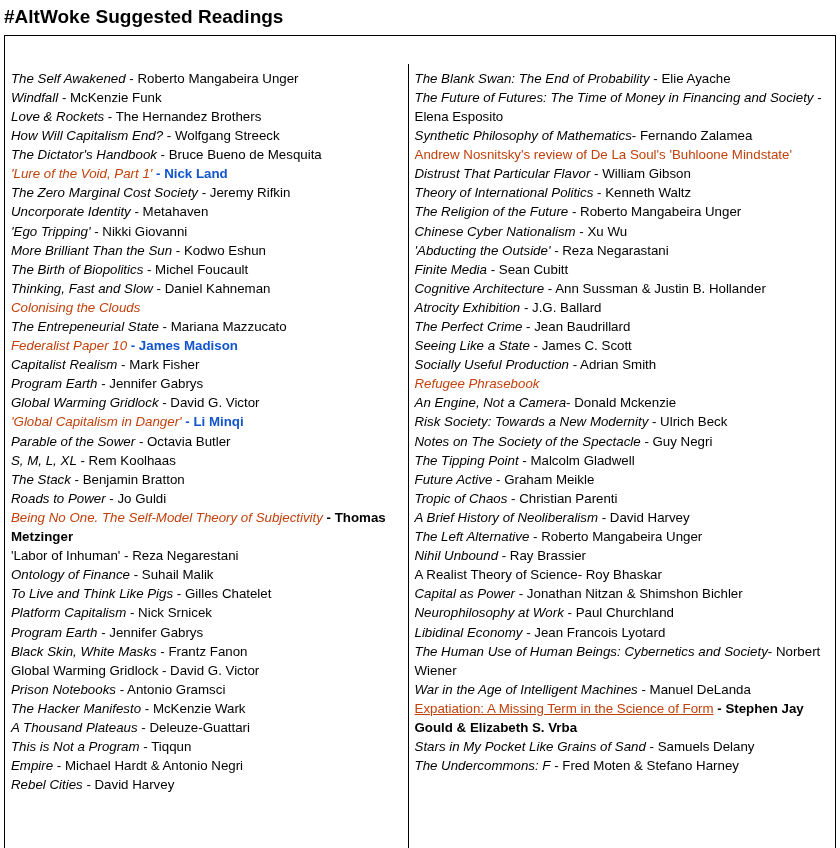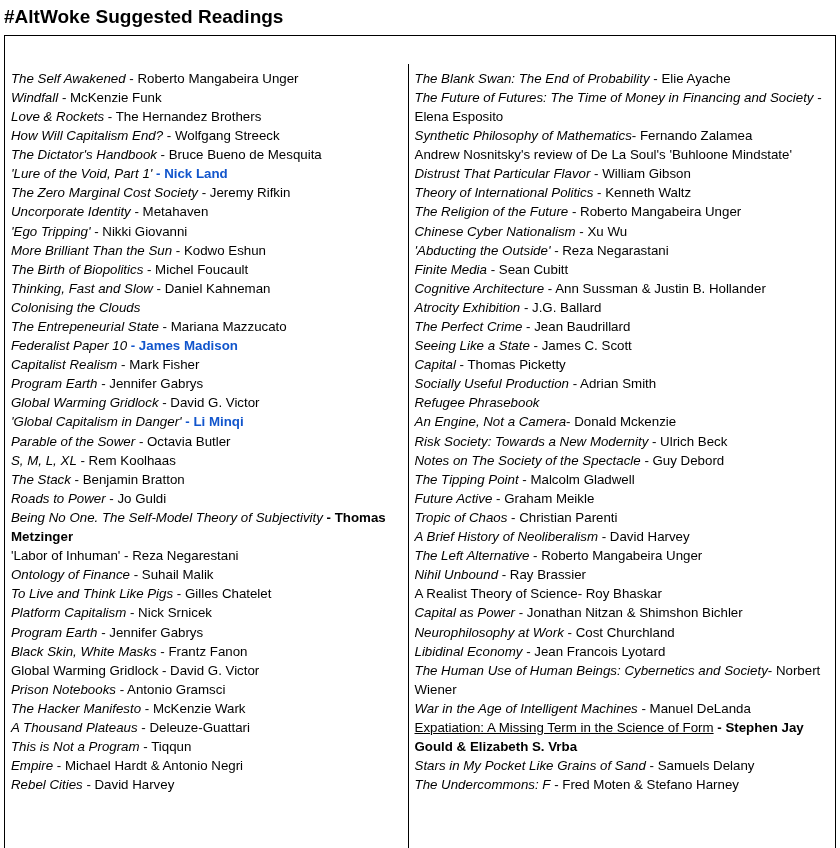--- a/index.html
+++ b/index.html
@@ -57,21 +57,21 @@
   .ttl {
     font-style: italic;
   }
   .ttl.noital {
     font-style: normal;
   }
   .entry.link {
     color: #1155cc;
   }
   .entry.link .ttl {
-    color: #000000;
+    color: #c2410c;
   }
   .entry.link .auth {
     color: #1155cc;
     font-weight: bold;
   }
   .entry.underline .ttl {
     text-decoration: underline;
   }
   .auth {
     font-style: normal;
@@ -131,35 +131,34 @@
         <div class="entry"><span class="ttl">Distrust That Particular Flavor</span><span class="auth"> - William Gibson</span></div>
         <div class="entry"><span class="ttl">Theory of International Politics</span><span class="auth"> - Kenneth Waltz</span></div>
         <div class="entry"><span class="ttl">The Religion of the Future</span><span class="auth"> - Roberto Mangabeira Unger</span></div>
         <div class="entry"><span class="ttl">Chinese Cyber Nationalism</span><span class="auth"> - Xu Wu</span></div>
         <div class="entry"><span class="ttl">'Abducting the Outside'</span><span class="auth"> - Reza Negarastani</span></div>
         <div class="entry"><span class="ttl">Finite Media</span><span class="auth"> - Sean Cubitt</span></div>
         <div class="entry"><span class="ttl">Cognitive Architecture</span><span class="auth"> - Ann Sussman &amp; Justin B. Hollander</span></div>
         <div class="entry"><span class="ttl">Atrocity Exhibition</span><span class="auth"> - J.G. Ballard</span></div>
         <div class="entry"><span class="ttl">The Perfect Crime</span><span class="auth"> - Jean Baudrillard</span></div>
         <div class="entry"><span class="ttl">Seeing Like a State</span><span class="auth"> - James C. Scott</span></div>
-        <div class="entry"><span class="ttl">Capital</span><span class="auth"> - Thomas Picketty</span></div>
         <div class="entry"><span class="ttl">Socially Useful Production</span><span class="auth"> - Adrian Smith</span></div>
         <div class="entry link"><span class="ttl">Refugee Phrasebook</span></div>
         <div class="entry"><span class="ttl">An Engine, Not a Camera</span><span class="auth">- Donald Mckenzie</span></div>
         <div class="entry"><span class="ttl">Risk Society: Towards a New Modernity</span><span class="auth"> - Ulrich Beck</span></div>
-        <div class="entry"><span class="ttl">Notes on The Society of the Spectacle</span><span class="auth"> - Guy Debord</span></div>
+        <div class="entry"><span class="ttl">Notes on The Society of the Spectacle</span><span class="auth"> - Guy Negri</span></div>
         <div class="entry"><span class="ttl">The Tipping Point</span><span class="auth"> - Malcolm Gladwell</span></div>
         <div class="entry"><span class="ttl">Future Active</span><span class="auth"> - Graham Meikle</span></div>
         <div class="entry"><span class="ttl">Tropic of Chaos</span><span class="auth"> - Christian Parenti</span></div>
         <div class="entry"><span class="ttl">A Brief History of Neoliberalism</span><span class="auth"> - David Harvey</span></div>
         <div class="entry"><span class="ttl">The Left Alternative</span><span class="auth"> - Roberto Mangabeira Unger</span></div>
         <div class="entry"><span class="ttl">Nihil Unbound</span><span class="auth"> - Ray Brassier</span></div>
         <div class="entry"><span class="ttl noital">A Realist Theory of Science</span><span class="auth">- Roy Bhaskar</span></div>
         <div class="entry"><span class="ttl">Capital as Power</span><span class="auth"> - Jonathan Nitzan &amp; Shimshon Bichler</span></div>
-        <div class="entry"><span class="ttl">Neurophilosophy at Work</span><span class="auth"> - Cost Churchland</span></div>
+        <div class="entry"><span class="ttl">Neurophilosophy at Work</span><span class="auth"> - Paul Churchland</span></div>
         <div class="entry"><span class="ttl">Libidinal Economy</span><span class="auth"> - Jean Francois Lyotard</span></div>
         <div class="entry"><span class="ttl">The Human Use of Human Beings: Cybernetics and Society</span><span class="auth">- Norbert Wiener</span></div>
         <div class="entry"><span class="ttl">War in the Age of Intelligent Machines</span><span class="auth"> - Manuel DeLanda</span></div>
         <div class="entry link underline"><span class="ttl noital">Expatiation: A Missing Term in the Science of Form</span><span class="auth" style="color: rgb(0, 0, 0);"> - Stephen Jay Gould &amp; Elizabeth S. Vrba</span></div>
         <div class="entry"><span class="ttl">Stars in My Pocket Like Grains of Sand</span><span class="auth"> - Samuels Delany</span></div>
         <div class="entry"><span class="ttl">The Undercommons: F</span><span class="auth"> - Fred Moten &amp; Stefano Harney</span></div>
       </div>
   </div>
 </div>
 

